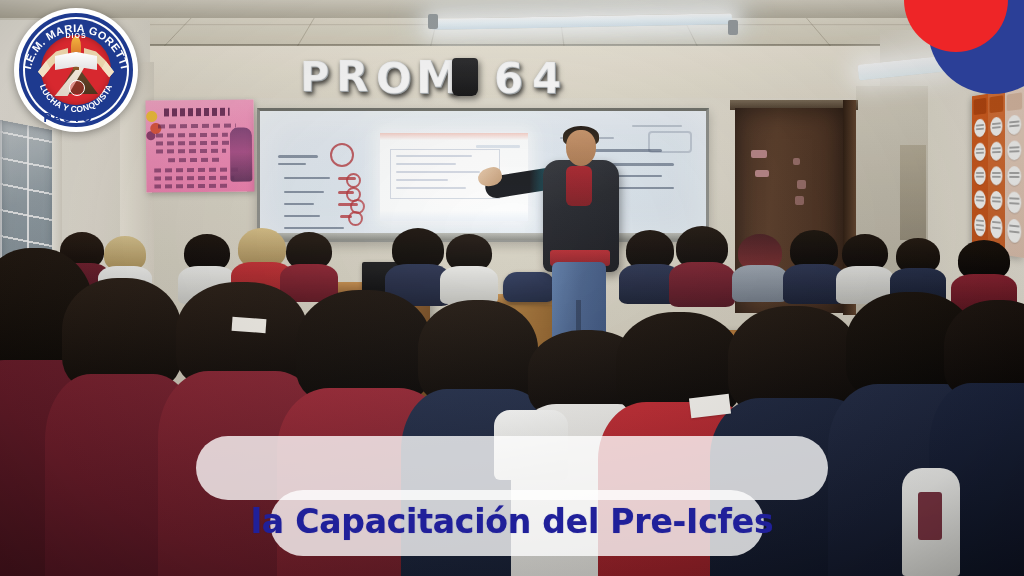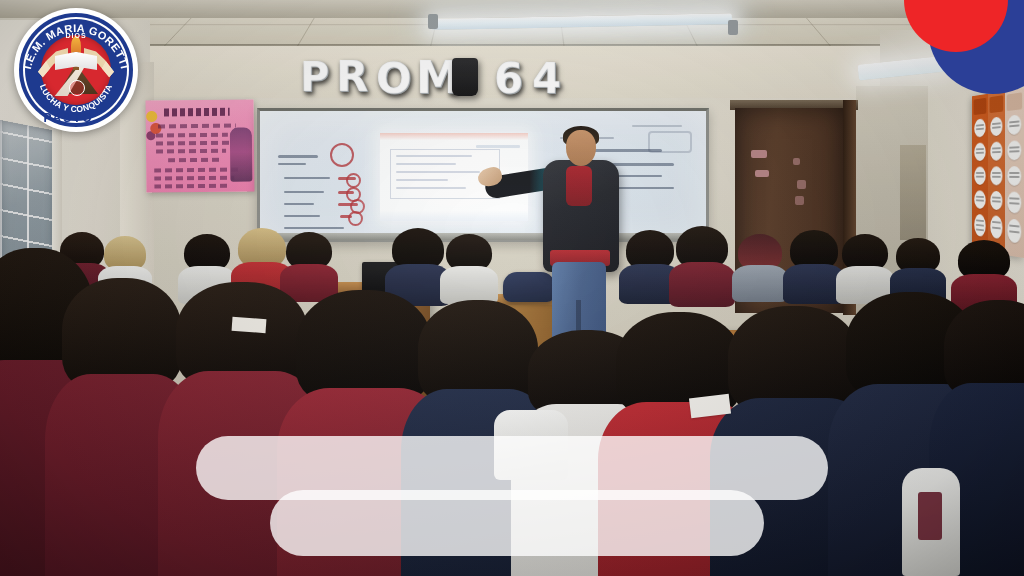--- a/index.html
+++ b/index.html
@@ -858,15 +858,16 @@
         </defs>
       <text><textPath href="#arcBot" startOffset="50%" text-anchor="middle">LUCHA Y CONQUISTA</textPath></text>
     </svg>
 
     <div class="logo-pasto">PASTO</div>
   </div>
 
   <div class="layer caption-wrap">
     <div class="cap-pill cap-pill-1"></div>
     <div class="cap-pill cap-pill-2"></div>
+    <div class="cap-line cap-line-2">la Capacitación del Pre-Icfes</div>
   </div>
 
 </div>
 
 </body></html>

